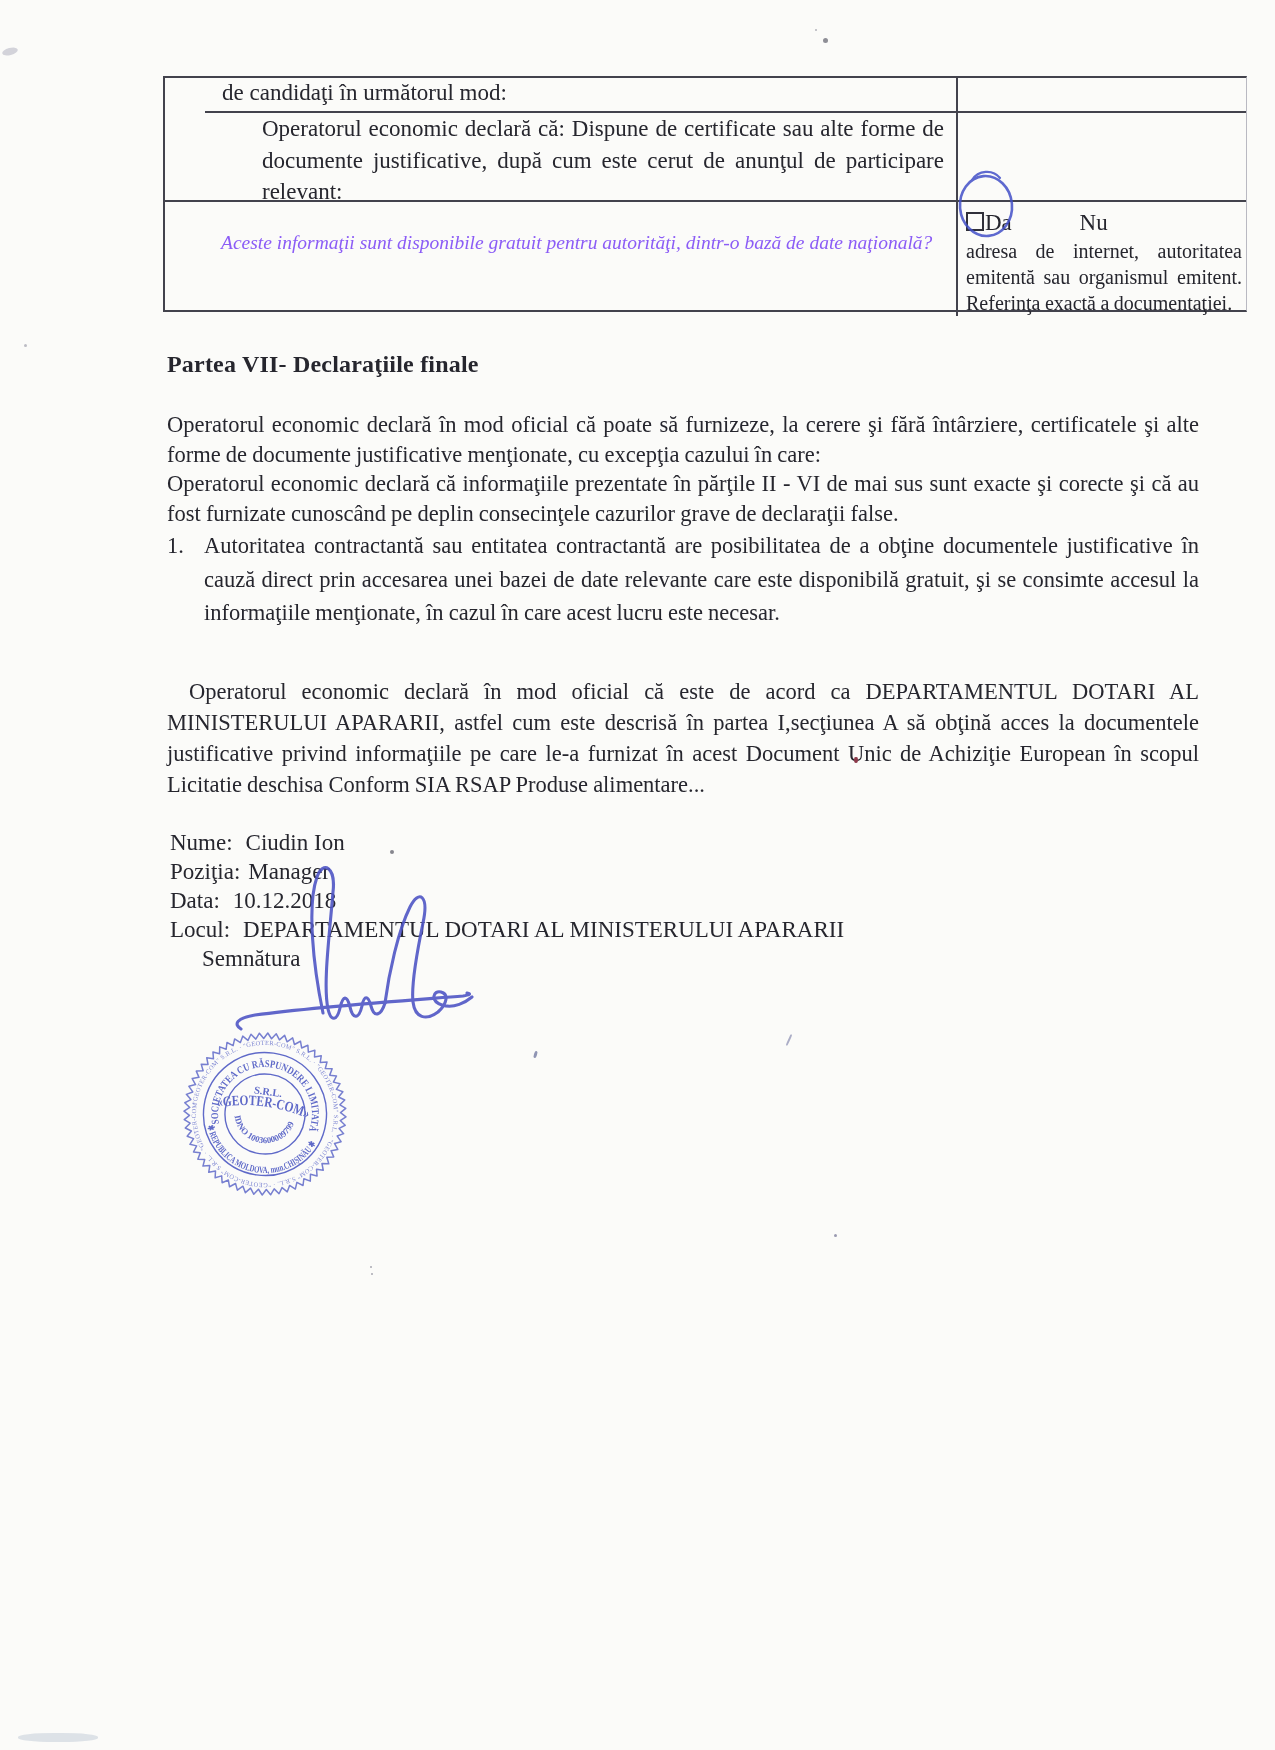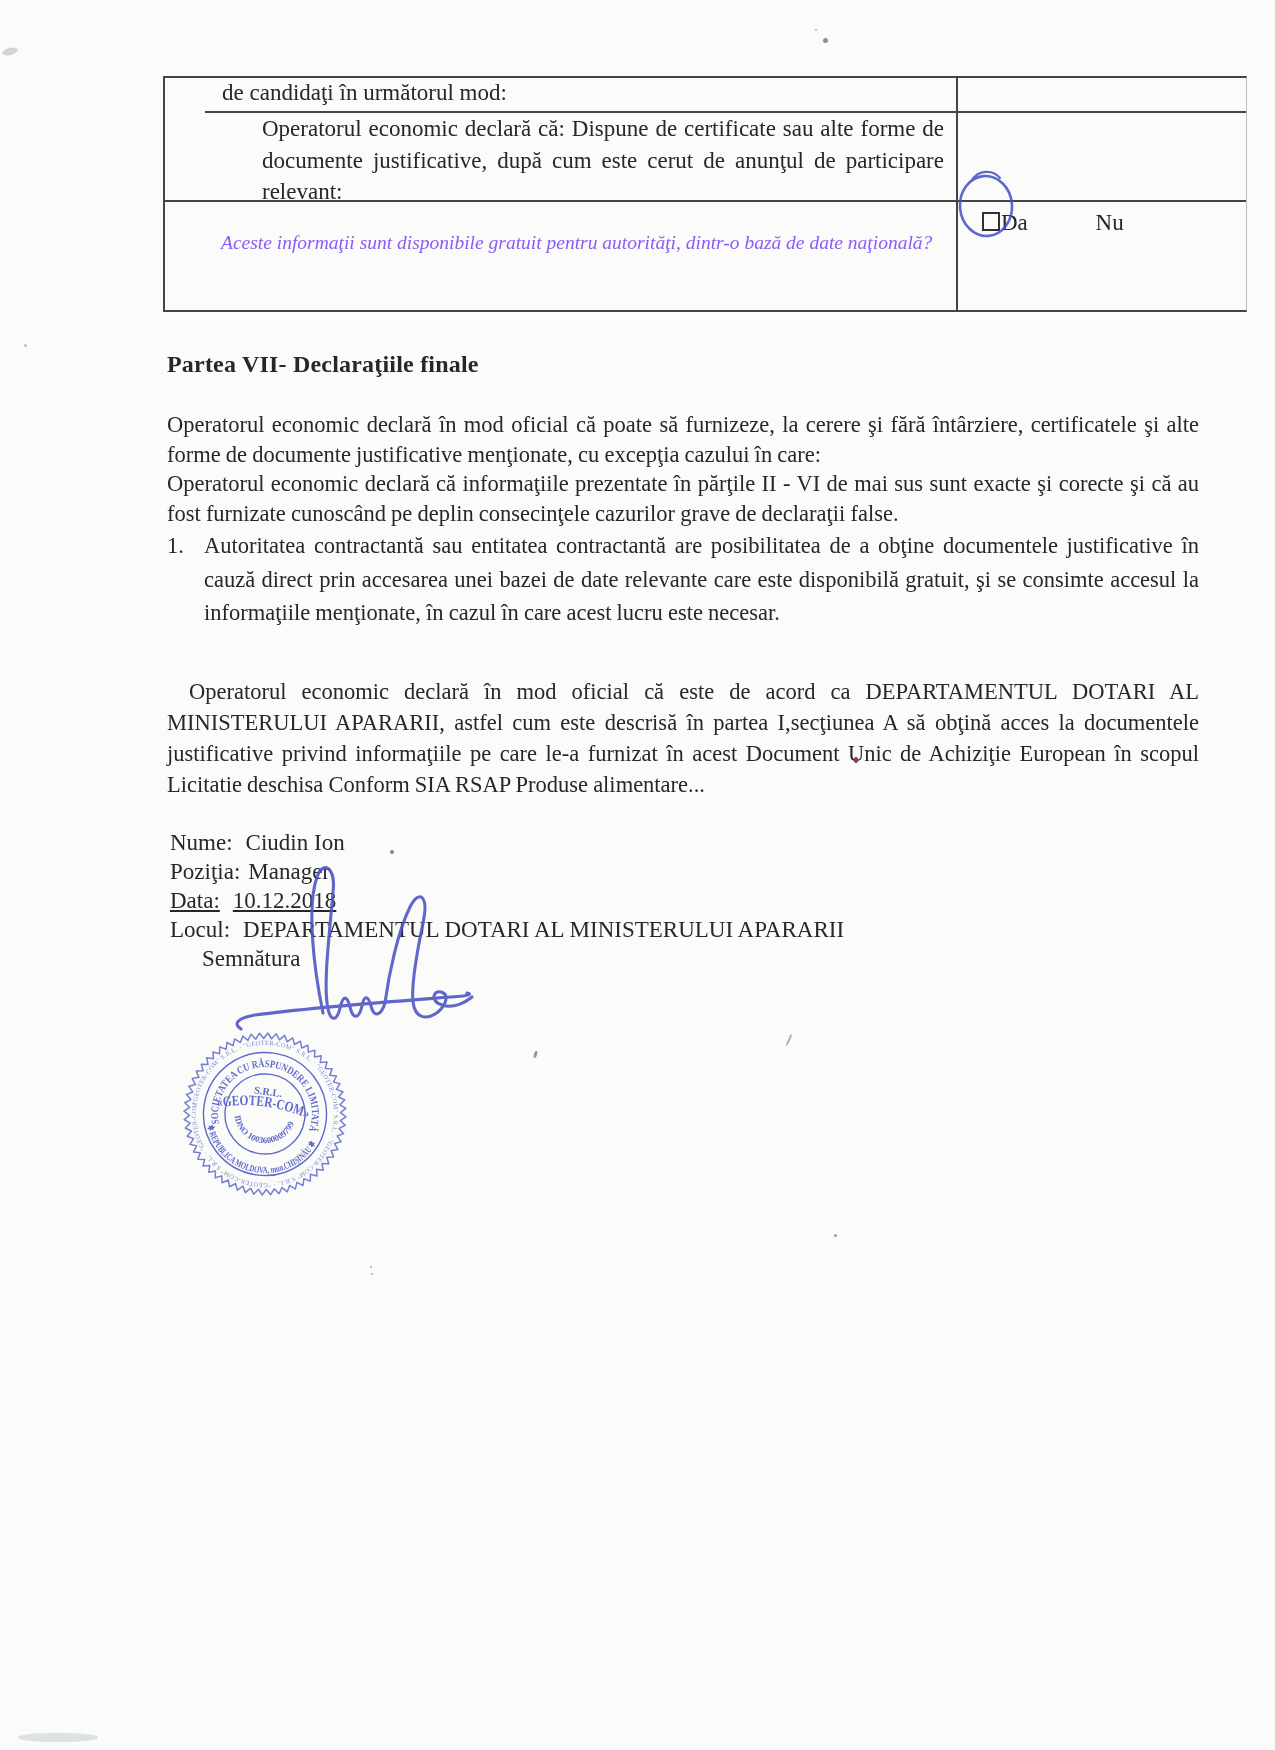--- a/index.html
+++ b/index.html
@@ -16,21 +16,21 @@
     border:2px solid #43434d;border-right:1px solid #b9b9c2;
     box-sizing:border-box;
   }
   .cell{box-sizing:border-box;position:relative;}
   .cell.colL{border-right:2px solid #43434d;}
   .cell.rowB{border-top:2px solid #43434d;}
   .c-r1{font-size:23px;line-height:30px;padding-left:57px;}
   .c-r2{font-size:23px;line-height:31.5px;padding:0 12px 0 57px;text-align:justify;word-spacing:1px;margin-left:40px;}
   .c-r3l{font-size:19.5px;font-style:italic;line-height:33px;padding:24px 14px 0 56px;color:#8b5cf6;}
   .c-r3r{font-size:20px;padding:6px 4px 0 8px;}
-  .da-nu-line{font-size:23px;line-height:30px;white-space:nowrap;margin-left:16px;}
+  .da-nu-line{font-size:23px;line-height:30px;white-space:nowrap;}
   .checkbox{display:inline-block;width:14px;height:15px;border:2px solid #30303a;vertical-align:-1px;margin-right:1px;}
   .nu-label{margin-left:62px;}
   .note{text-align:justify;line-height:25.8px;margin-top:1px;word-spacing:-0.5px;}
   
   .heading{position:absolute;left:167px;top:351px;font-size:24px;font-weight:bold;letter-spacing:0.2px;}
   .bodytext{position:absolute;left:167px;top:410px;width:1032px;}
   .bodytext p{margin:0;font-size:22.5px;line-height:29.6px;text-align:justify;word-spacing:-0.5px;}
   .li{display:flex;margin-top:1px;}
   .li .num{flex:0 0 37px;font-size:22.5px;line-height:33.5px;}
   .li .li-text{flex:1;font-size:22.5px;line-height:33.5px;text-align:justify;word-spacing:-0.5px;}
@@ -63,20 +63,21 @@
     <div class="cell rowB"></div>
 
     <div class="cell colL rowB c-r3l">
       <span>Aceste informaţii sunt disponibile gratuit pentru autorităţi, dintr-o bază de date naţională?</span>
     </div>
     <div class="cell rowB c-r3r">
       <div class="da-nu-line">
         <span><span class="checkbox"></span><span>Da</span></span>
         <span class="nu-label">Nu</span>
       </div>
+      <div class="note">adresa de internet, autoritatea emitentă sau organismul emitent. Referinţa exactă a documentaţiei.</div>
     </div>
   </div>
 
   <svg class="ink" style="left:948px;top:160px;" width="78" height="92" viewBox="0 0 78 92">
     <g fill="none" stroke="#4350c8" stroke-width="2.6" stroke-linecap="round" opacity="0.85">
       <ellipse cx="38" cy="46" rx="26" ry="30" transform="rotate(-5 38 46)"></ellipse>
       <path d="M24,20 C30,10 45,9 52,18" stroke-width="2.2"></path>
     </g>
   </svg>
 
@@ -92,21 +93,21 @@
     <p class="p3">Operatorul economic declară în mod oficial că este de acord ca DEPARTAMENTUL DOTARI AL MINISTERULUI APARARII, astfel cum este descrisă în partea I,secţiunea A să obţină acces la documentele justificative privind informaţiile pe care le-a furnizat în acest Document Unic de Achiziţie European în scopul Licitatie deschisa Conform SIA RSAP Produse alimentare...</p>
   </div>
 
   <div class="sig-block" style="top:0;">
     <div class="sig-line" style="top:830px;">
       <span>Nume:</span><span class="val-gap">Ciudin Ion</span>
     </div>
     <div class="sig-line" style="top:859px;">
       <span>Poziţia:</span><span class="val-gap-s">Manager</span>
     </div>
-    <div class="sig-line" style="top:888px;text-decoration:underline;">
+    <div class="sig-line" style="top:888px;">
       <span>Data:</span><span class="val-gap">10.12.2018</span>
     </div>
     <div class="sig-line" style="top:917px;">
       <span>Locul:</span><span class="val-gap">DEPARTAMENTUL DOTARI AL MINISTERULUI APARARII</span>
     </div>
     <div class="sig-line" style="top:946px;margin-left:32px;">
       <span>Semnătura</span>
     </div>
   </div>
 

